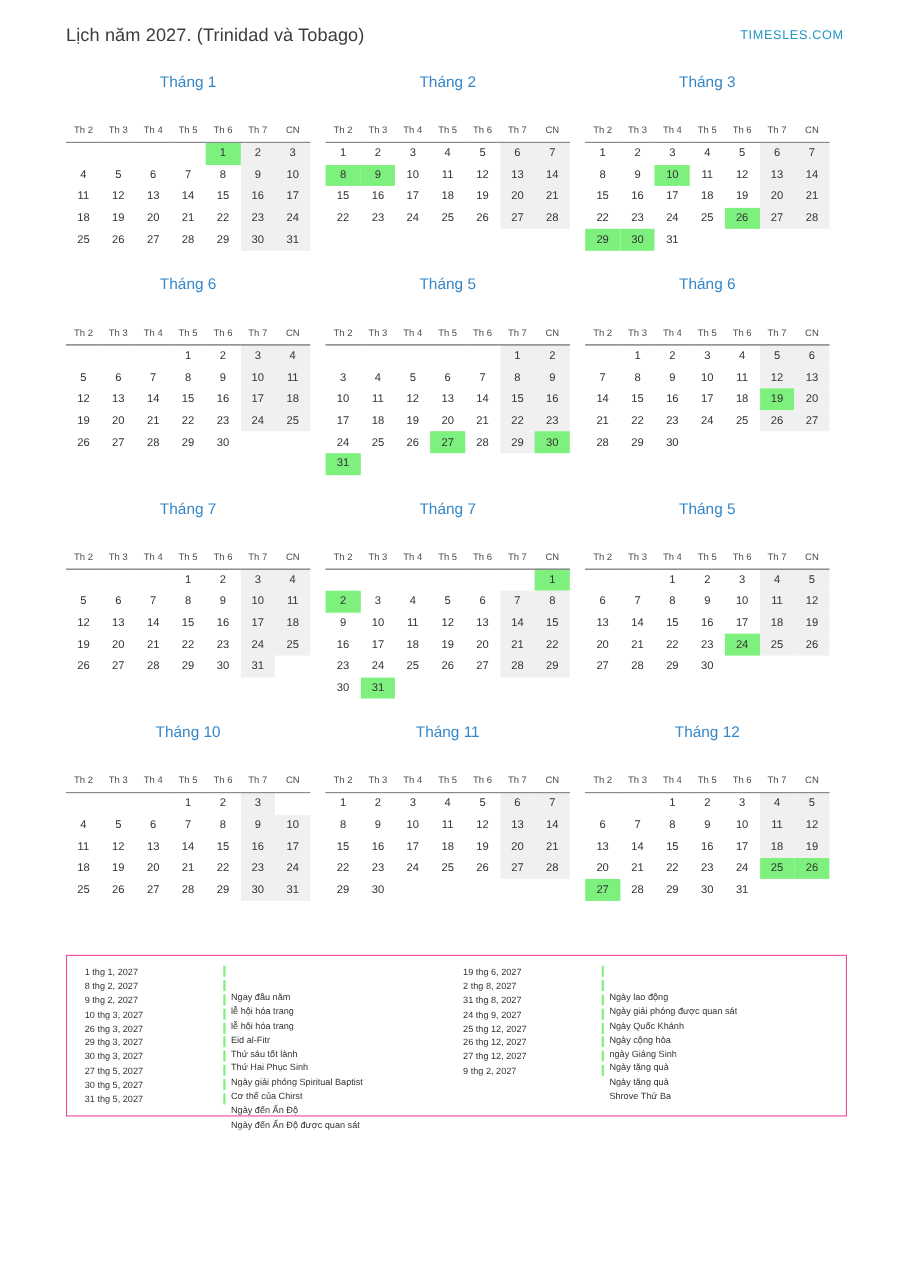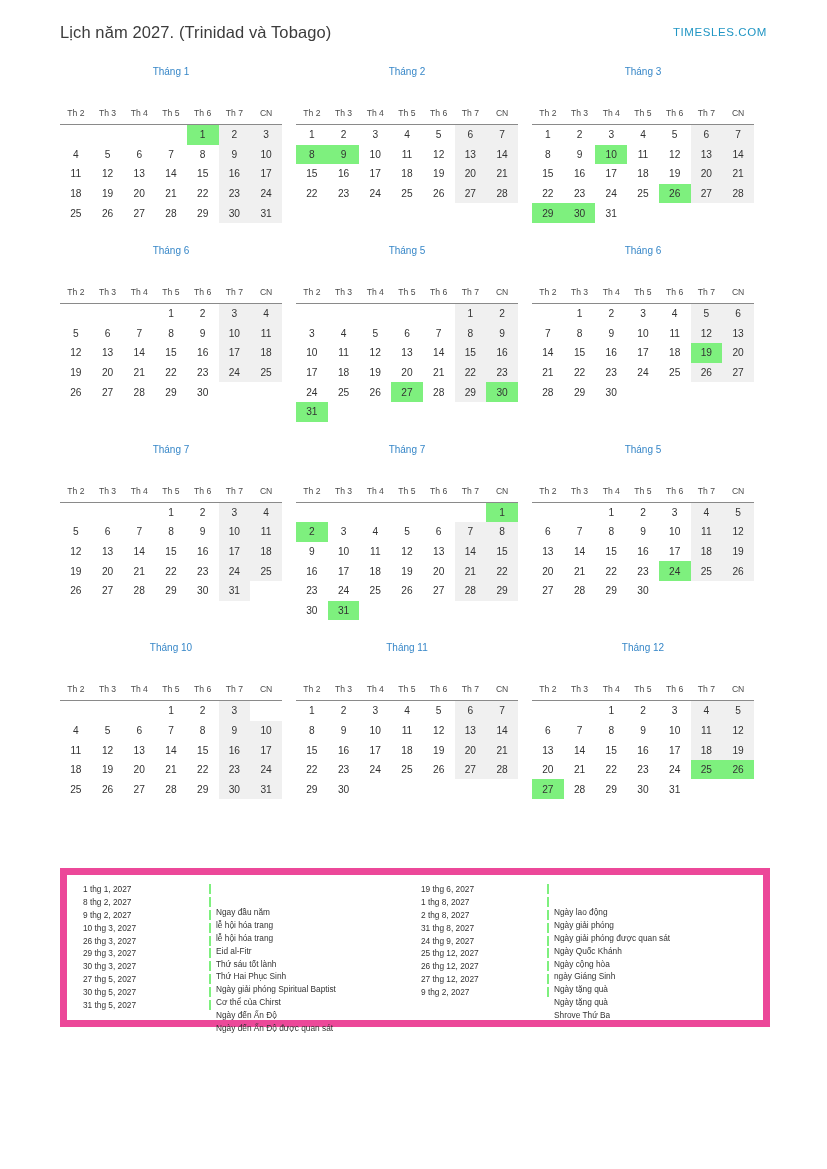--- a/index.html
+++ b/index.html
@@ -57,21 +57,21 @@
     box-sizing: border-box;
     padding: 0 0 0 0;
     margin-bottom: 22px;
   }
   .month-inner {
     width: 222px;
   }
   .month-name {
     text-align: center;
     color: #3787c8;
-    font-size: 10px;
+    font-size: 14px;
     margin-bottom: 7px;
     width: 222px;
   }
   table.cal {
     border-collapse: collapse;
     width: 222px;
     table-layout: fixed;
     margin-top: 29px;
   }
   table.cal th {
@@ -99,21 +99,21 @@
   }
   td.empty {
     background: transparent;
   }
   .legend {
     position: absolute;
     left: 60px;
     top: 868px;
     width: 710px;
     box-sizing: border-box;
-    border: 7px solid #ec4899;
+    border: 1px solid #ec4899;
     padding: 8px 10px 9px 10px;
     display: flex;
   }
   .legend-col {
     width: 50%;
     display: flex;
     flex-direction: column;
   }
   .legend-row {
     display: flex;
@@ -998,25 +998,20 @@
           <div class="legend-name">Ngày đến Ấn Độ được quan sát</div>
         </div>
       </div>
     <div class="legend-col">
         <div class="legend-row">
           <div class="legend-date">19 thg 6, 2027</div>
           <div class="legend-bar"></div>
           <div class="legend-name">Ngày lao động</div>
         </div>
         <div class="legend-row">
-          <div class="legend-date">1 thg 8, 2027</div>
-          <div class="legend-bar"></div>
-          <div class="legend-name">Ngày giải phóng</div>
-        </div>
-        <div class="legend-row">
           <div class="legend-date">2 thg 8, 2027</div>
           <div class="legend-bar"></div>
           <div class="legend-name">Ngày giải phóng được quan sát</div>
         </div>
         <div class="legend-row">
           <div class="legend-date">31 thg 8, 2027</div>
           <div class="legend-bar"></div>
           <div class="legend-name">Ngày Quốc Khánh</div>
         </div>
         <div class="legend-row">

